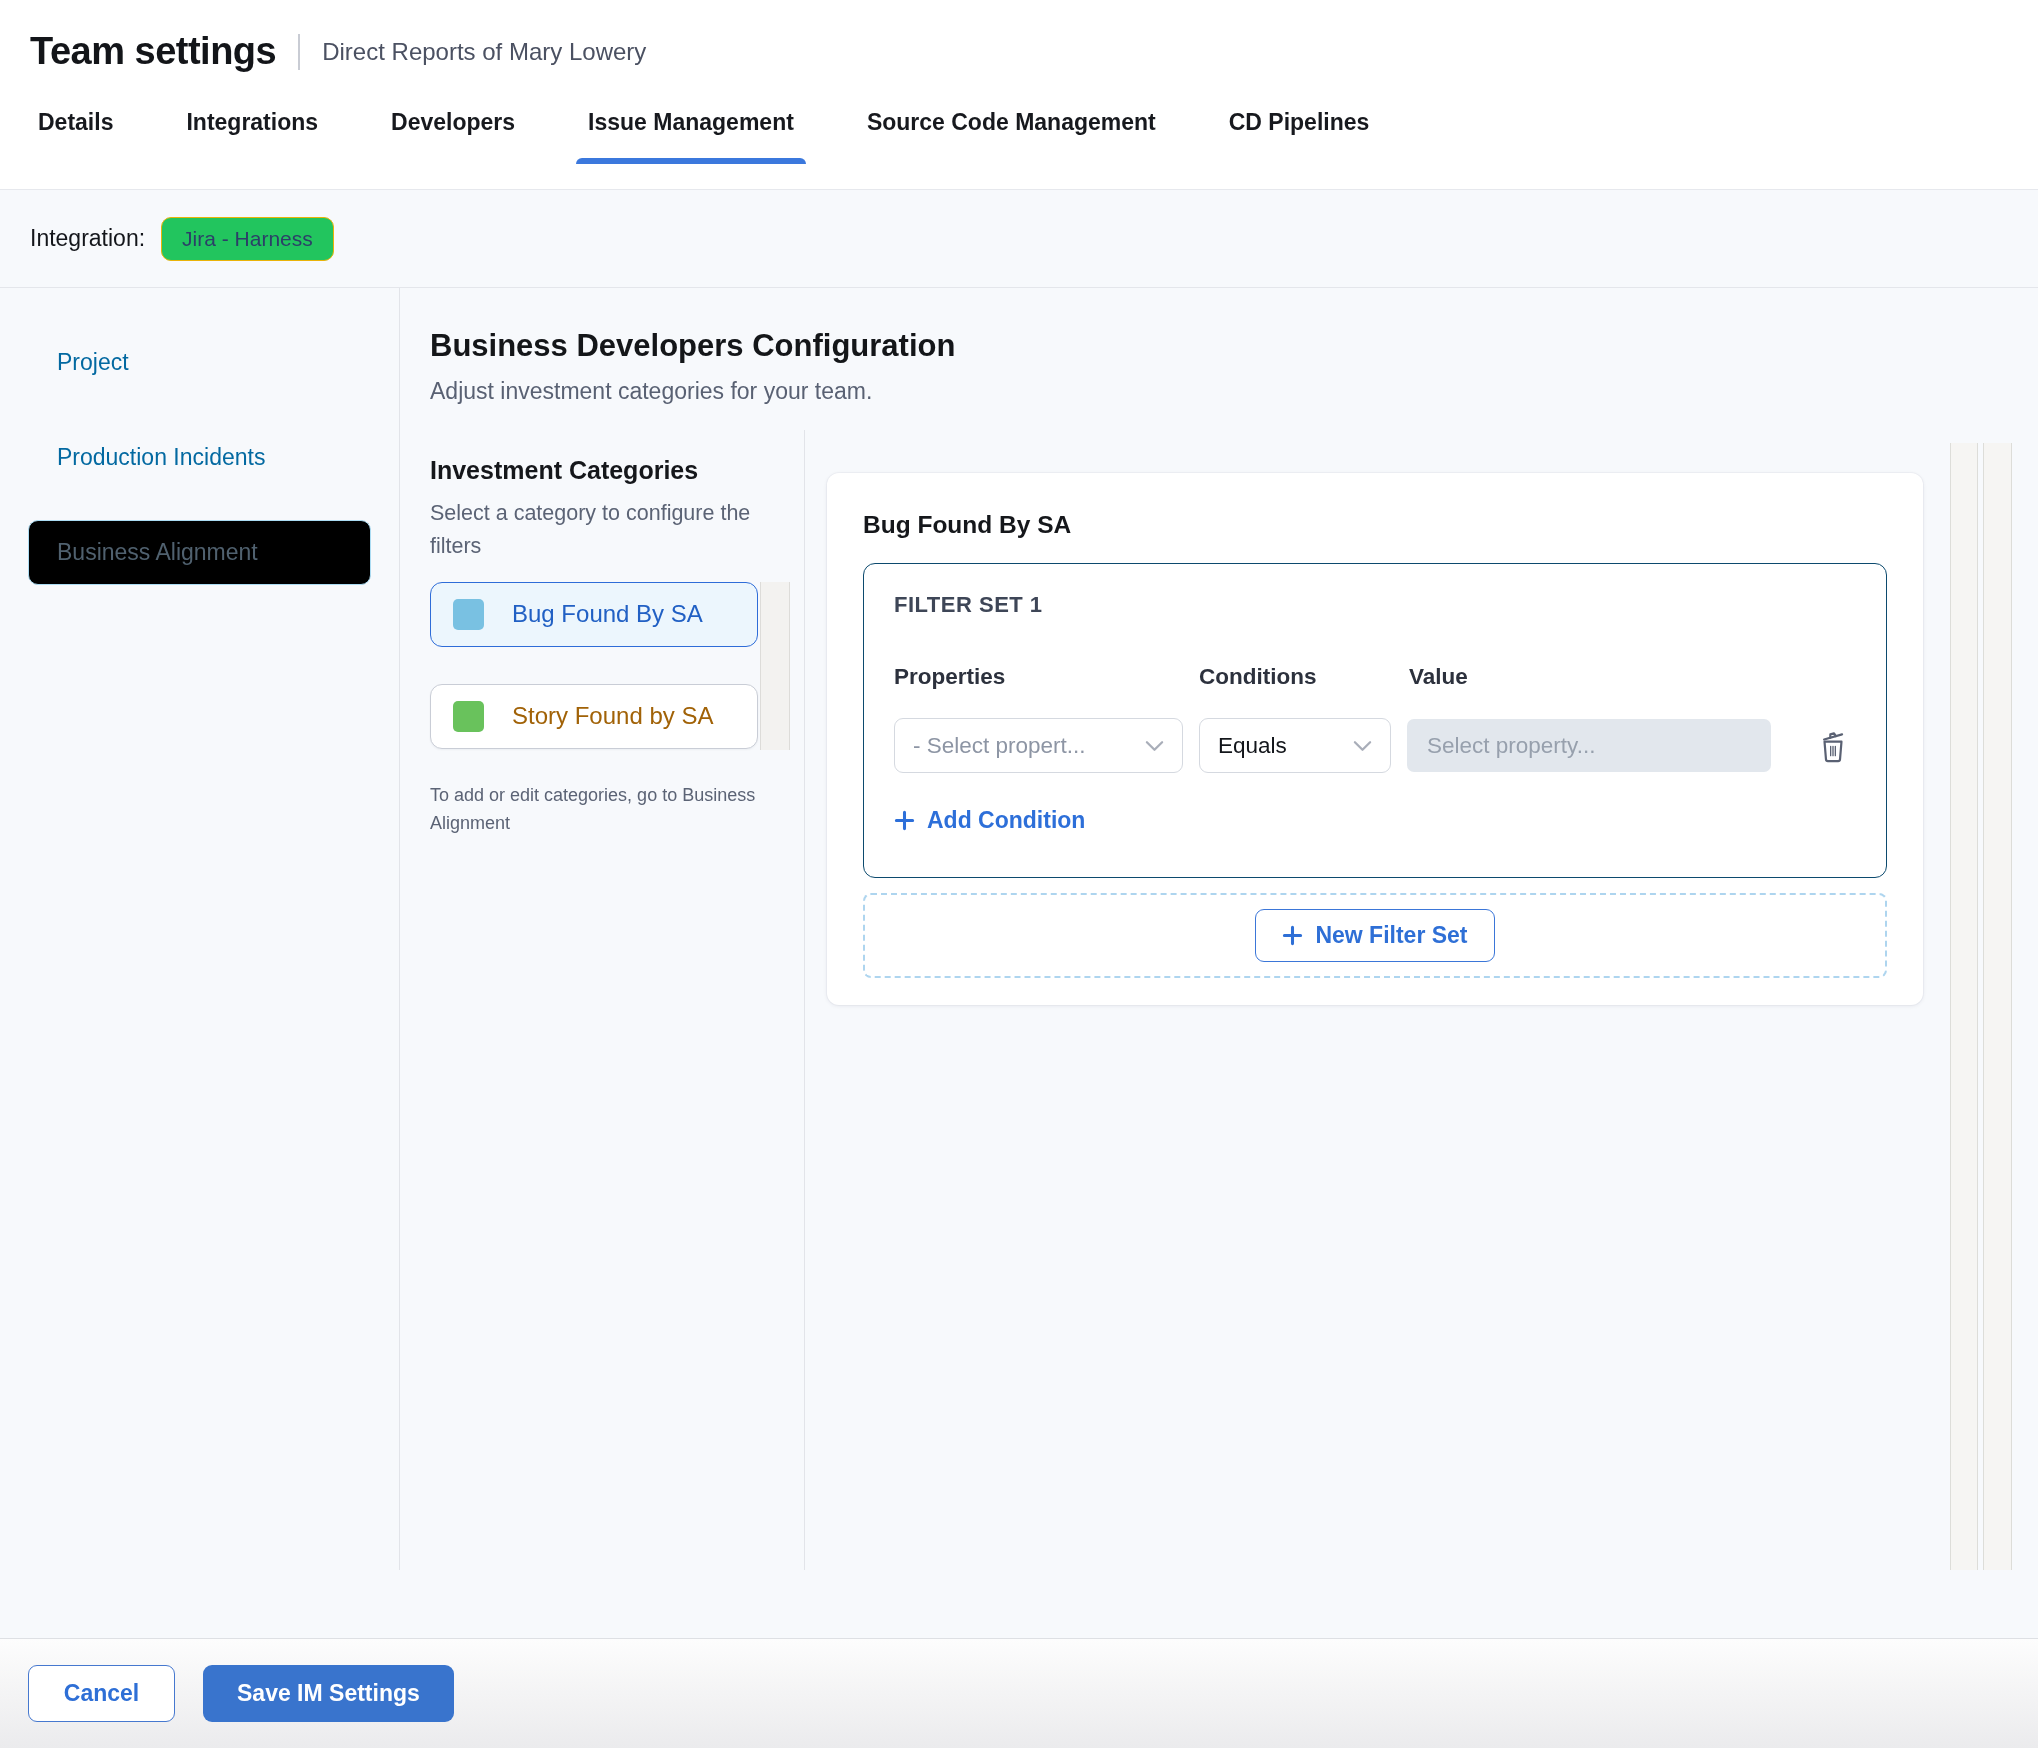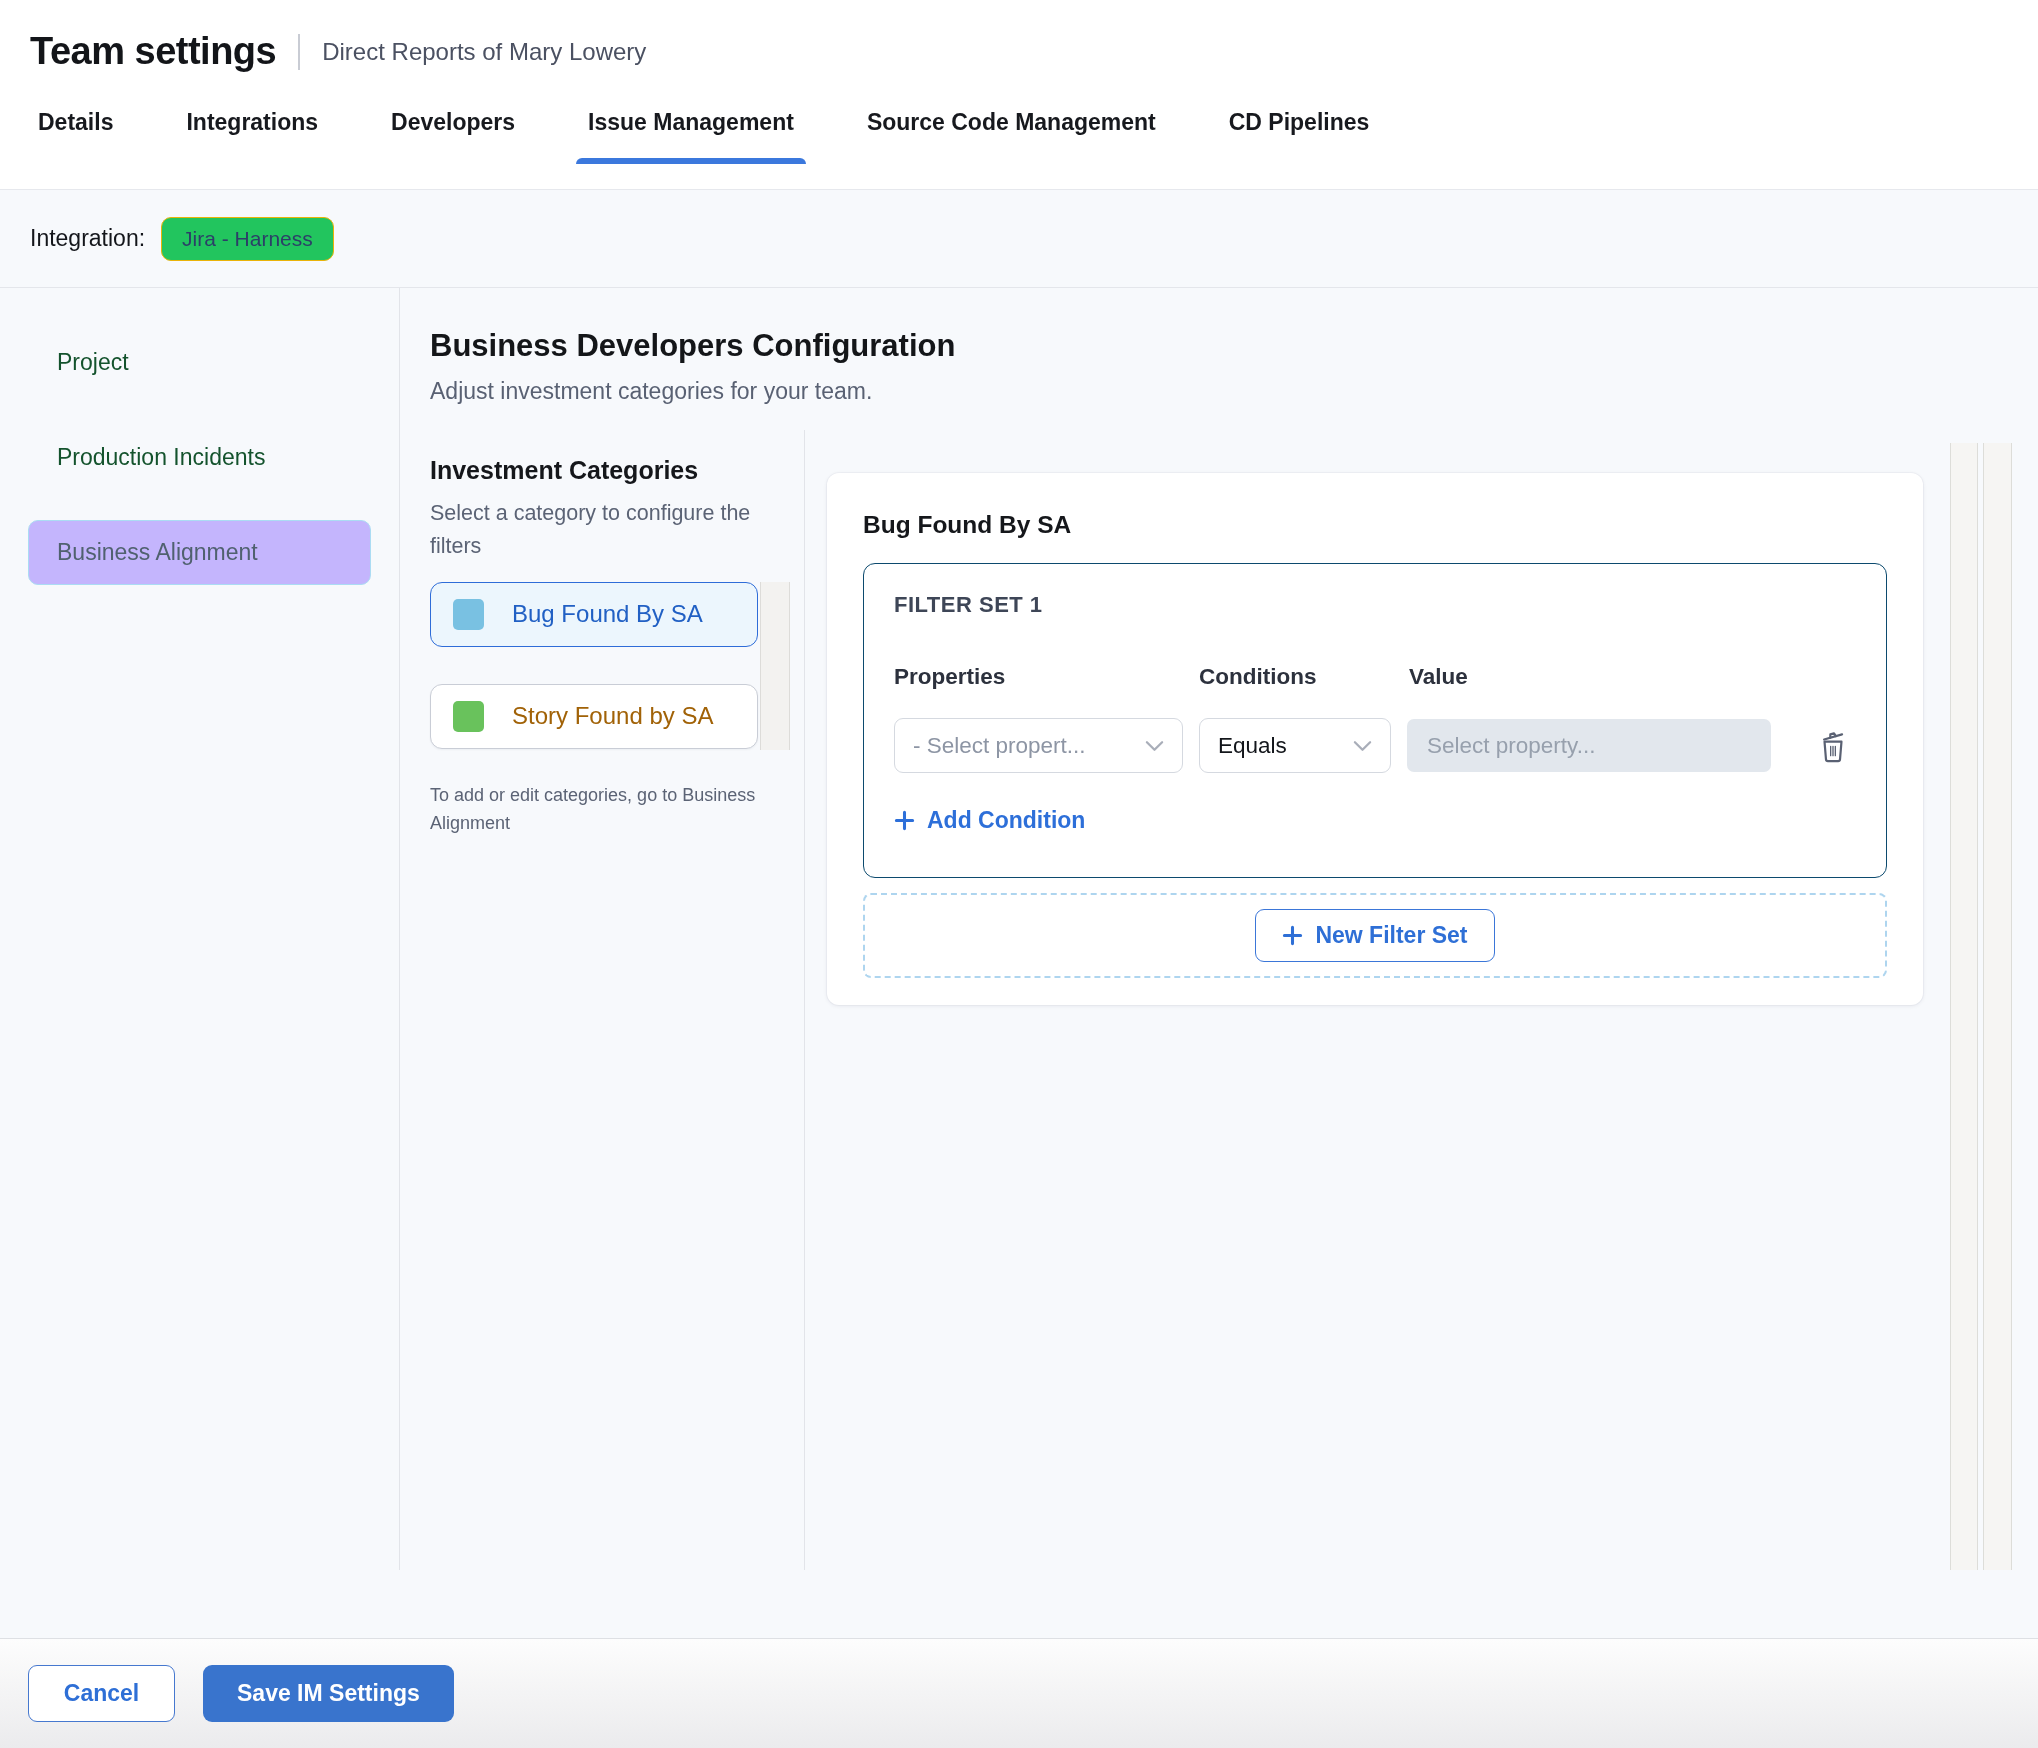--- a/index.html
+++ b/index.html
@@ -19,22 +19,22 @@
   .tab.active .tab-underline { display:block; }
 
   
   .content { background:#f7f9fc; height:1448px; }
   .integration-row { height:98px; display:flex; align-items:center; gap:16px; padding-left:30px; border-bottom:1px solid #e4e6eb; }
   .integration-label { font-size:23px; color:#14161b; }
   .integration-chip { font-size:21px; color:#2c3f68; background:#22c55e; border:1px solid #eab308; border-radius:10px; padding:9px 20px; cursor:pointer; }
 
   .body-row { display:flex; height:1282px; }
   .sidebar { width:400px; border-right:1px solid #e2e4e9; padding-top:42px; flex-shrink:0; }
-  .side-item { margin:0 28px 30px; padding:18px 28px; font-size:23px; color:#14532d; border-radius:10px; border:1px solid transparent; cursor:pointer; }
-  .side-item.active { background:#c4b5fd; border-color:#abdcf3; color:#50616f; }
+  .side-item { margin:0 28px 30px; padding:18px 28px; font-size:23px; color:#0369a1; border-radius:10px; border:1px solid transparent; cursor:pointer; }
+  .side-item.active { background:#000000; border-color:#abdcf3; color:#50616f; }
 
   .right-region { flex:1; display:flex; flex-direction:column; }
   .heading-block { height:142px; padding:40px 0 0 30px; }
   .main-title { font-size:31px; font-weight:700; color:#141619; }
   .main-subtitle { font-size:23px; color:#596173; margin-top:14px; }
 
   .columns { display:flex; flex:1; }
   .categories-col { width:405px; flex-shrink:0; border-right:1px solid #e2e4e9; padding:26px 0 0 30px; position:relative; }
   .cat-title { font-size:25px; font-weight:700; color:#15171b; }
   .cat-sub { font-size:21.5px; color:#5b6375; margin-top:12px; width:345px; line-height:1.55; }

